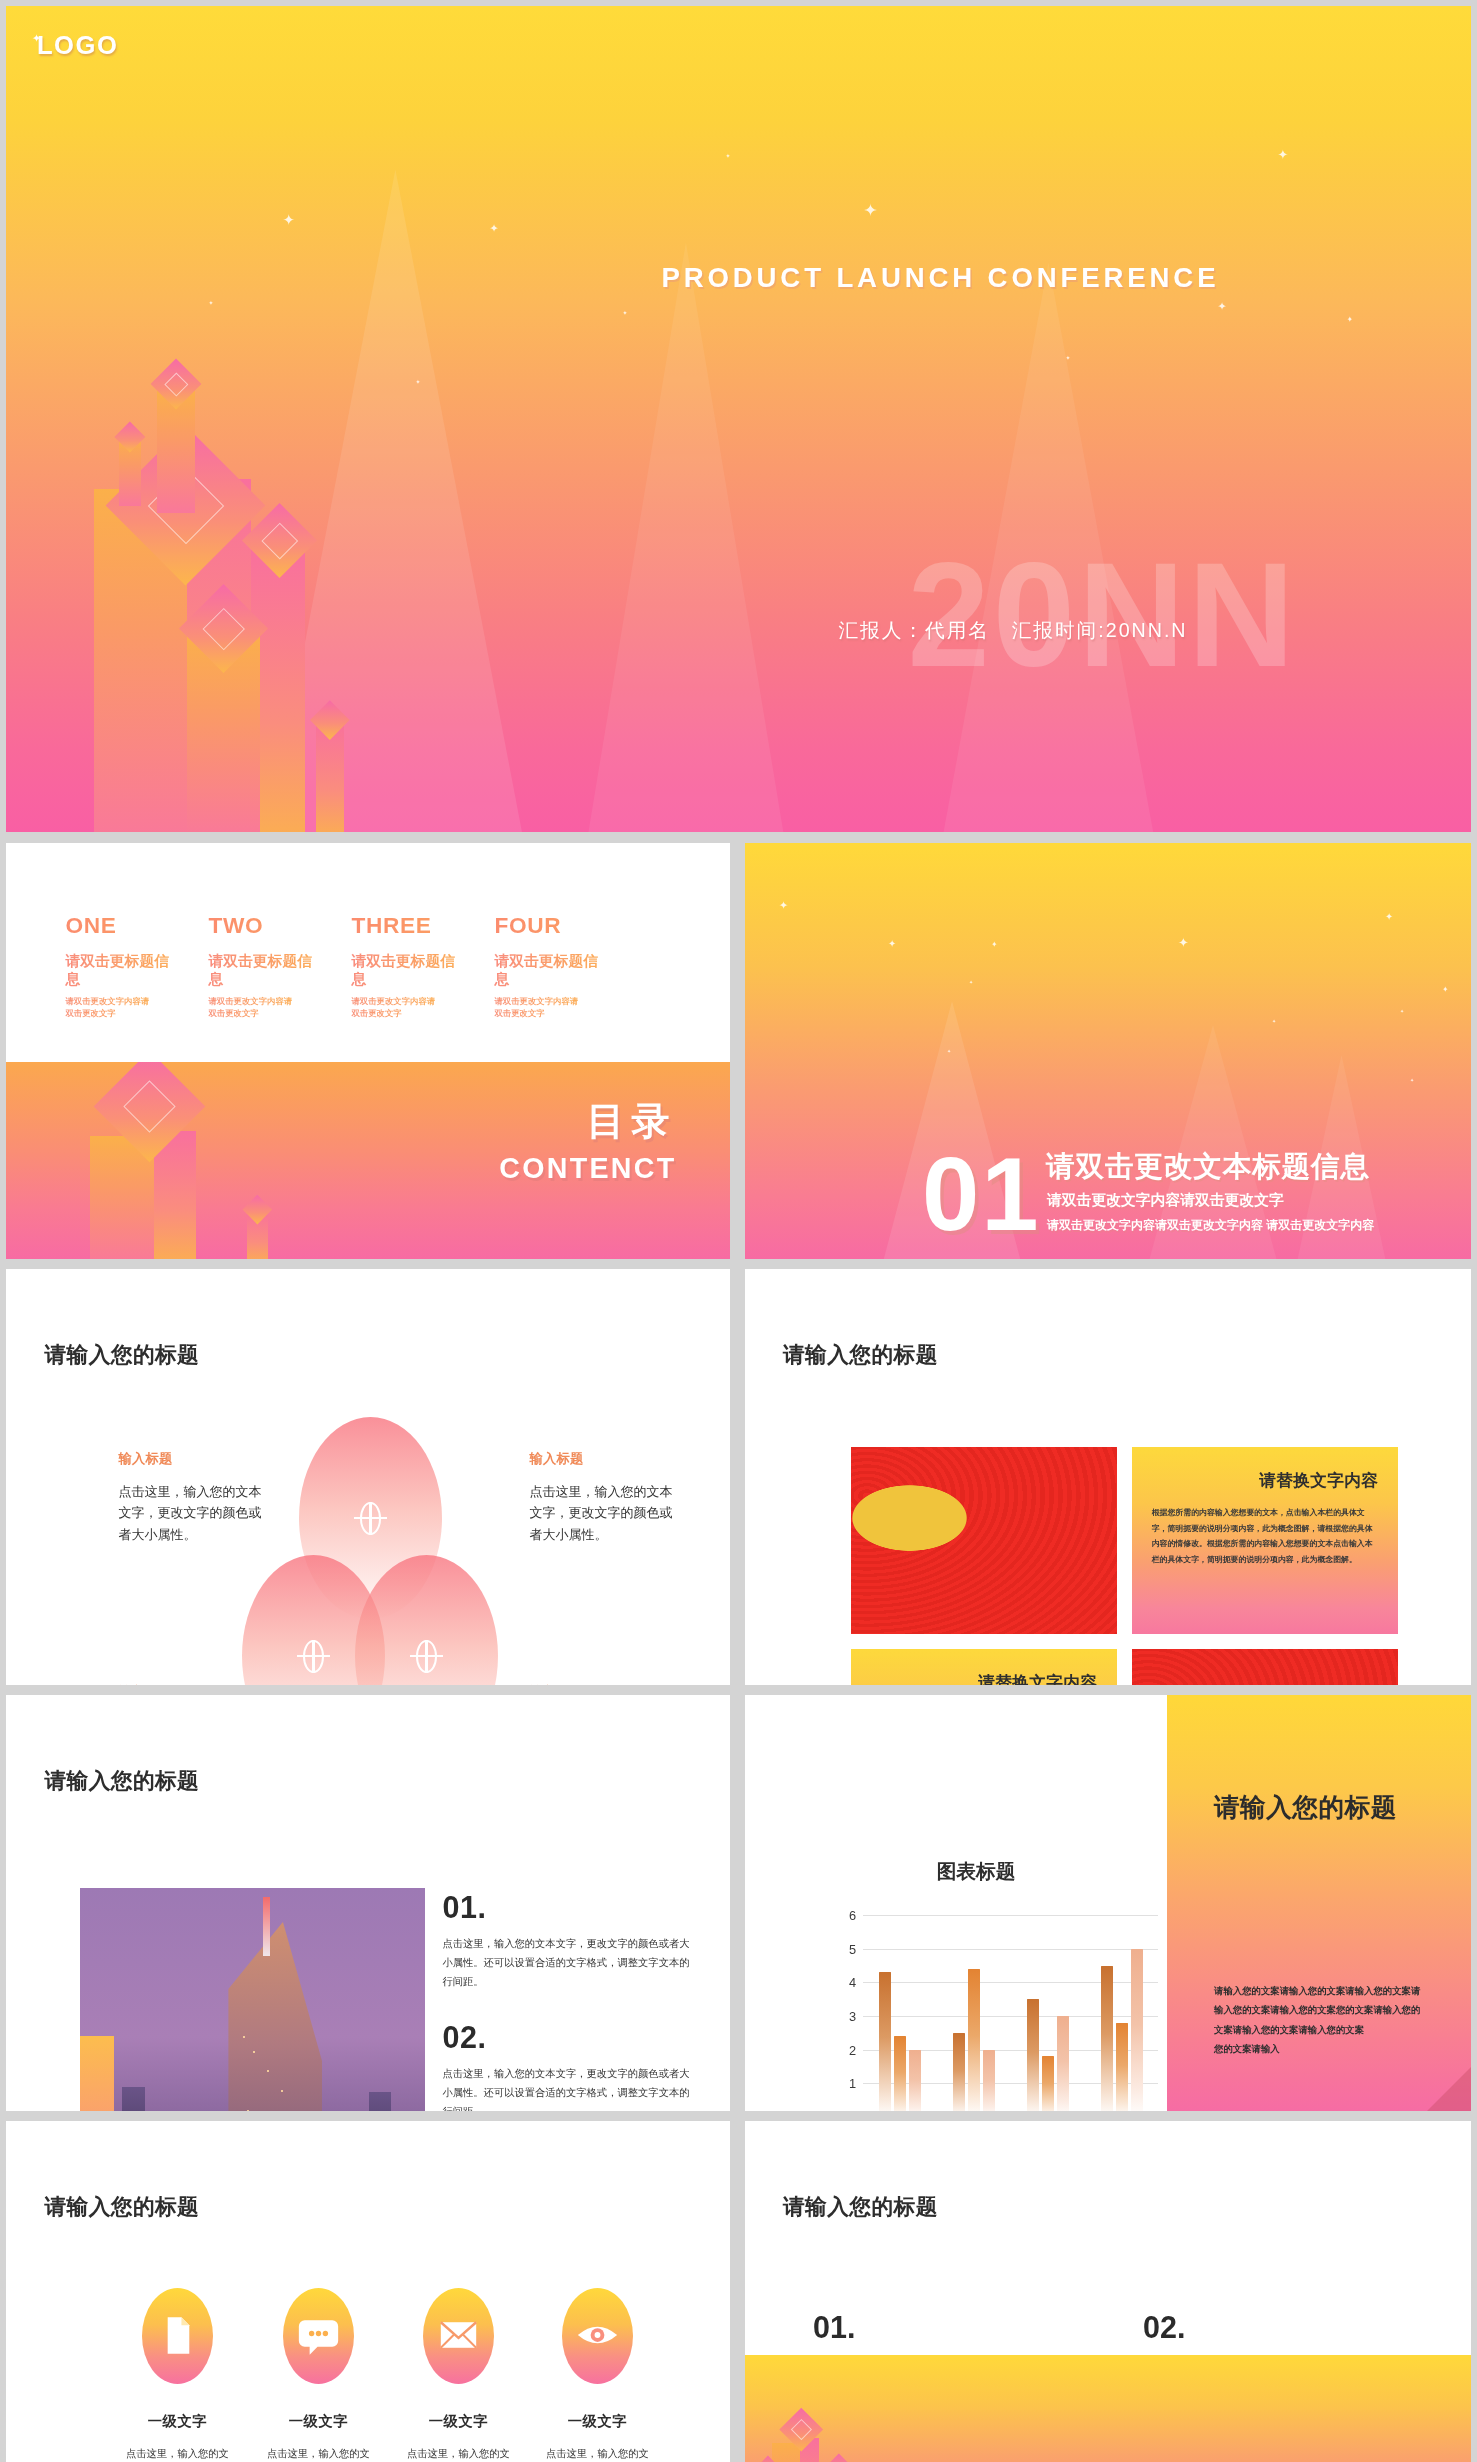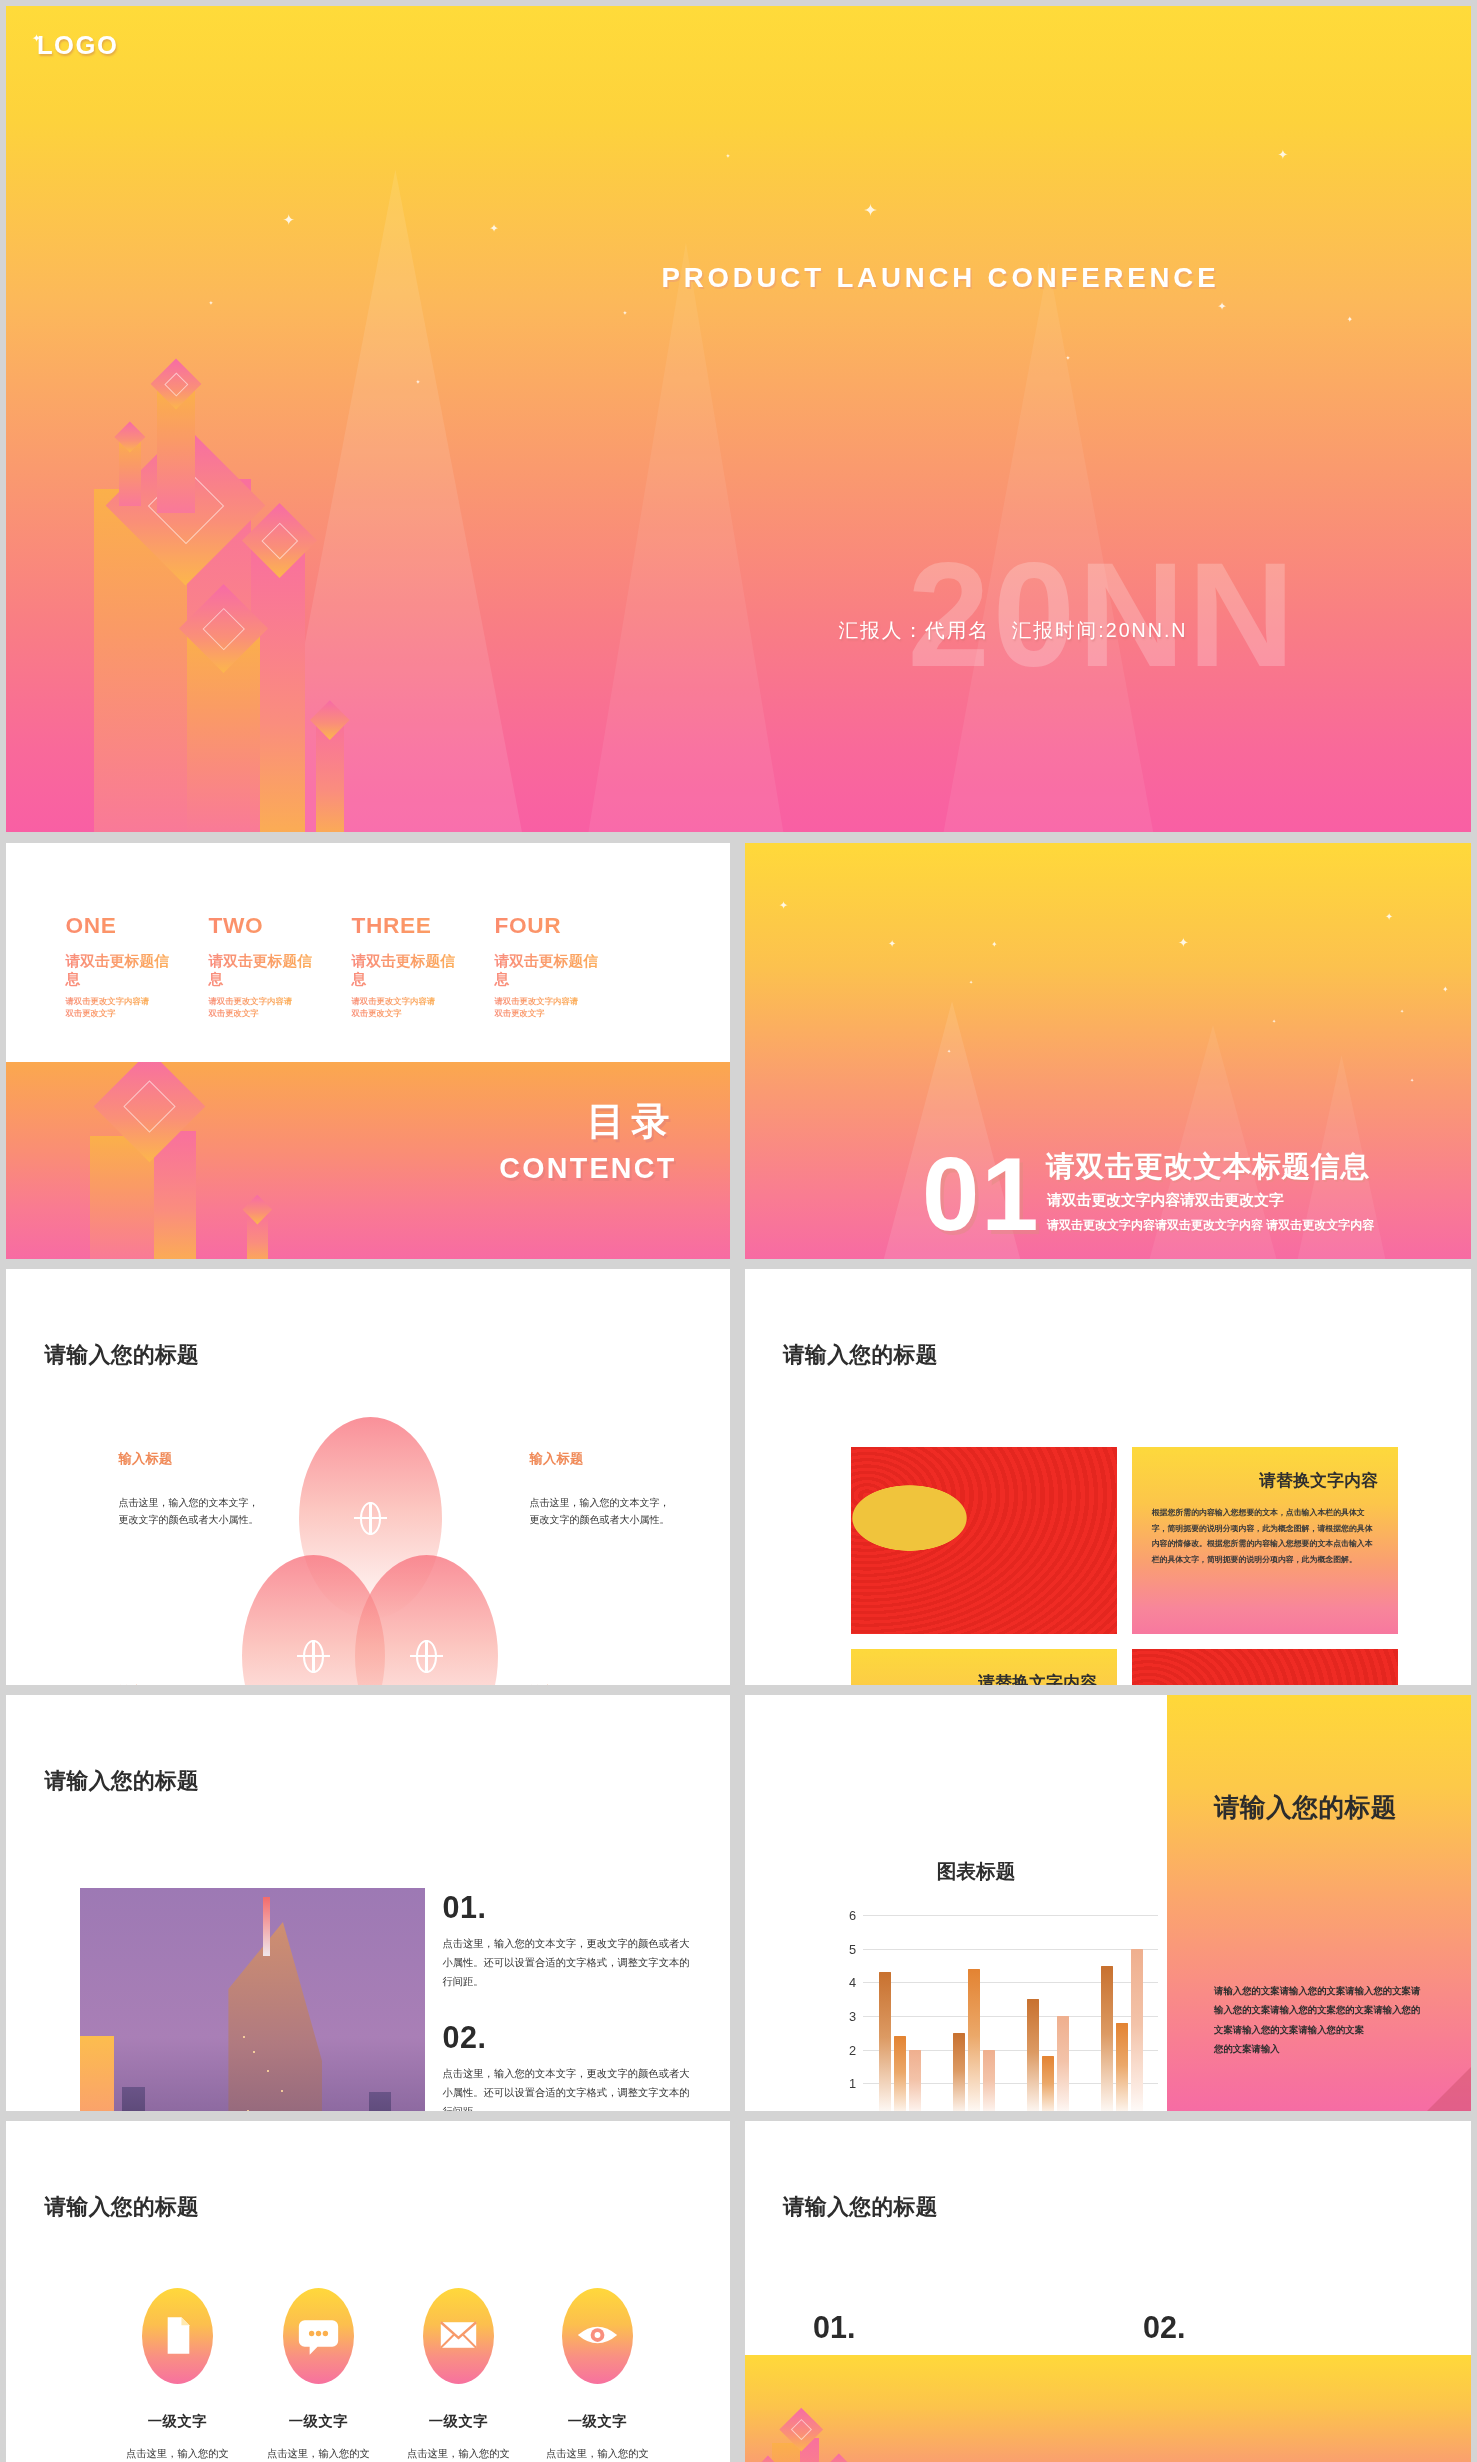--- a/index.html
+++ b/index.html
@@ -77,21 +77,21 @@
   .ellTop{left:57px;top:0;}
   .ellL{left:0;top:138px;}
   .ellR{left:113px;top:138px;}
   .tgt{position:absolute;width:32.5px;height:32.5px;}
   .tgt::before,.tgt::after{content:"";position:absolute;}
   .tgt .ring{position:absolute;left:5.9px;top:0;width:20.7px;height:32.5px;border:2.5px solid #fff;border-radius:50%;}
   .tgt .hb{position:absolute;left:0;top:14.8px;width:32.5px;height:2.5px;background:#fff;}
   .tgt .vb{position:absolute;left:14.8px;top:0;width:2.5px;height:32.5px;background:#fff;}
   .vlabel{position:absolute;width:148px;}
   .vlabel .h{font-size:13.3px;font-weight:bold;color:#f08a58;letter-spacing:.02em;}
-  .vlabel .p{margin-top:27px;font-size:10px;line-height:1.65;color:#333;}
+  .vlabel .p{margin-top:13px;font-size:13px;line-height:1.65;color:#333;}
 
   
   .qb{position:absolute;width:266px;height:187px;overflow:hidden;}
   .qb.photo{background:
      radial-gradient(ellipse 103px 59px at 22% 38%, #f0c43c 0 55%, rgba(240,196,60,0) 56%),
      repeating-radial-gradient(ellipse 295px 207px at 6% 26%, #ef2b24 0 4.4px, #e4261f 4.4px 8.9px),
      #ec2a23;}
   .qb.txt{background:linear-gradient(180deg,#fdd93c 0%,#fcc64a 30%,#fa9f71 62%,#f8869a 86%,#f7789f 100%);padding:21.7px 19.7px;}
   .qb.txt .h{font-size:16.7px;font-weight:bold;color:#2f2f2f;letter-spacing:.02em;text-align:right;}
   .qb.txt .p{margin-top:13.8px;font-size:7.9px;line-height:1.95;color:#3a3a3a;font-weight:bold;}

